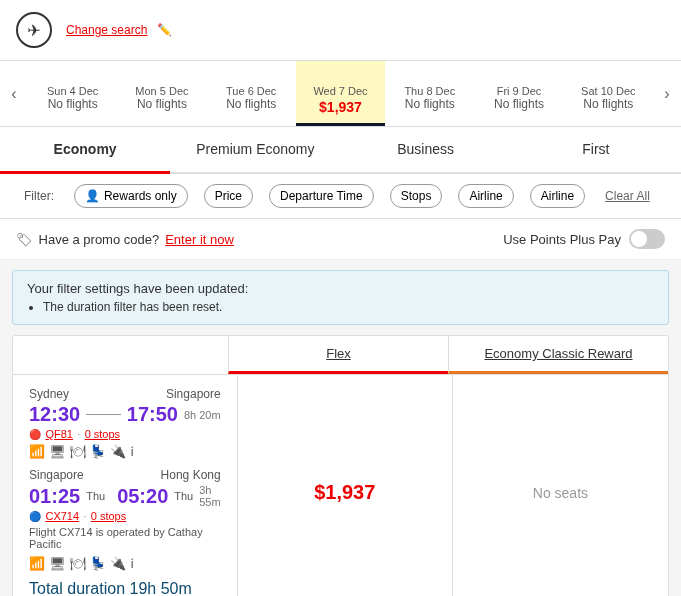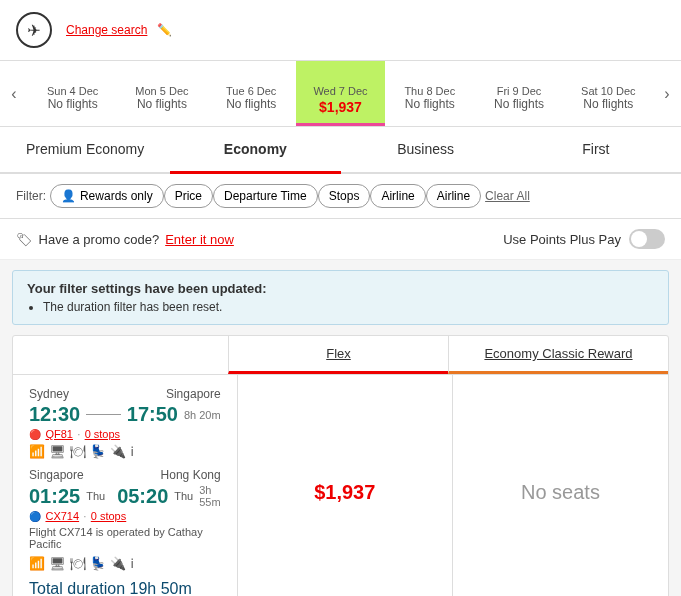--- a/index.html
+++ b/index.html
@@ -10,83 +10,83 @@
     .logo-circle { width: 36px; height: 36px; border-radius: 50%; border: 2px solid #333; display: flex; align-items: center; justify-content: center; font-size: 16px; }
     .header-title { font-size: 18px; font-weight: bold; color: #222; }
     .change-search { font-size: 12px; color: #e00; text-decoration: underline; cursor: pointer; margin-left: 4px; }
     .pencil-icon { color: #e00; font-size: 12px; }
 
     
     .date-nav { background: white; display: flex; align-items: center; border-bottom: 1px solid #ddd; }
     .nav-arrow { width: 28px; display: flex; align-items: center; justify-content: center; cursor: pointer; color: #666; font-size: 16px; padding: 10px 4px; flex-shrink: 0; }
     .date-items { display: flex; flex: 1; }
     .date-item { flex: 1; text-align: center; padding: 8px 4px; cursor: pointer; border-bottom: 3px solid transparent; }
-    .date-item.active { border-bottom: 3px solid #ec4899; background: #bef264; }
+    .date-item.active { border-bottom: 3px solid #0f172a; background: #fef9c3; }
     .date-item .date-label { font-size: 11px; color: #555; margin-top: 16px; }
     .date-item .date-price { font-size: 12px; color: #555; margin-top: 2px; }
     .date-item.active .date-price { color: #e00; font-weight: bold; font-size: 14px; }
     .date-item .no-flights { color: #555; font-size: 12px; }
 
     
     .tabs { background: white; display: flex; border-bottom: 2px solid #ddd; }
     .tab { flex: 1; text-align: center; padding: 14px 8px; cursor: pointer; font-size: 14px; color: #333; border-bottom: 3px solid transparent; margin-bottom: -2px; }
     .tab.active { border-bottom: 3px solid #e00; color: #333; font-weight: bold; }
 
     
-    .filters { background: white; padding: 10px 16px; display: flex; align-items: center; gap: 0; border-bottom: 1px solid #ddd; flex-wrap: wrap; }
+    .filters { background: white; padding: 10px 24px; display: flex; align-items: center; gap: 16px; border-bottom: 1px solid #ddd; flex-wrap: wrap; }
     .filter-label { font-size: 12px; color: #555; margin-right: 4px; }
     .filter-btn { border: 1px solid #999; border-radius: 20px; padding: 4px 10px; font-size: 12px; cursor: pointer; background: white; display: flex; align-items: center; gap: 4px; }
     .filter-btn.rewards { background: white; }
     .clear-all { font-size: 12px; color: #666; text-decoration: underline; cursor: pointer; margin-left: 4px; }
 
     
     .promo-bar { background: white; padding: 10px 16px; display: flex; align-items: center; justify-content: space-between; border-bottom: 1px solid #eee; }
     .promo-left { display: flex; align-items: center; gap: 6px; font-size: 13px; }
     .tag-icon { color: #555; }
     .promo-link { color: #e00; text-decoration: underline; cursor: pointer; }
     .promo-right { display: flex; align-items: center; gap: 8px; font-size: 13px; color: #333; }
     .toggle { width: 36px; height: 20px; background: #ccc; border-radius: 10px; position: relative; cursor: pointer; }
     .toggle-knob { width: 16px; height: 16px; background: white; border-radius: 50%; position: absolute; top: 2px; left: 2px; }
 
     
     .info-banner { background: #e8f4f8; border: 1px solid #b8d8e8; margin: 10px 12px; padding: 10px 14px; border-radius: 3px; font-size: 13px; }
-    .info-banner strong { font-weight: bold; }
+    .info-banner strong { font-weight: normal; }
     .info-banner ul { margin-top: 4px; padding-left: 16px; }
     .info-banner li { font-size: 12px; color: #333; }
 
     
     .results { background: white; margin: 0 12px 12px; border: 1px solid #ddd; border-radius: 3px; }
     .results-header { display: flex; border-bottom: 1px solid #ddd; }
     .col-flight { flex: 1; padding: 10px 16px; font-size: 13px; }
     .col-flex { width: 220px; text-align: center; padding: 10px; border-left: 1px solid #ddd; border-bottom: 3px solid #e00; }
     .col-flex a { color: #333; text-decoration: underline; cursor: pointer; font-size: 13px; }
     .col-reward { width: 220px; text-align: center; padding: 10px; border-left: 1px solid #ddd; border-bottom: 3px solid #e87722; }
     .col-reward a { color: #333; text-decoration: underline; cursor: pointer; font-size: 13px; }
 
     
     .flight-row { display: flex; padding: 0; }
     .flight-info { flex: 1; padding: 12px 16px; border-right: 1px solid #ddd; }
     .flight-segment { margin-bottom: 8px; }
     .segment-cities { display: flex; justify-content: space-between; font-size: 12px; color: #555; }
     .segment-times { display: flex; align-items: center; gap: 6px; margin: 2px 0; }
-    .time { font-size: 20px; font-weight: bold; color: #0f766e; }
+    .time { font-size: 20px; font-weight: bold; color: #6d28d9; }
     .time-line { flex: 1; height: 1px; background: #999; position: relative; }
     .duration { font-size: 11px; color: #777; }
     .flight-num { font-size: 11px; color: #e00; text-decoration: underline; cursor: pointer; }
     .stops-info { font-size: 11px; color: #e00; text-decoration: underline; cursor: pointer; }
     .flight-row-meta { display: flex; align-items: center; gap: 4px; margin-top: 2px; }
     .amenity-icon { font-size: 13px; color: #555; }
     .operated-by { font-size: 11px; color: #555; margin: 4px 0; }
     .total-duration { font-size: 16px; color: #0c4a6e; margin-top: 8px; }
 
     .price-col { width: 220px; display: flex; align-items: center; justify-content: center; border-right: 1px solid #ddd; }
     .price-btn { color: #e00; font-size: 20px; font-weight: bold; cursor: pointer; text-align: center; }
 
     .no-seats-col { width: 220px; display: flex; align-items: center; justify-content: center; }
-    .no-seats { color: #999; font-size: 20px; }
+    .no-seats { color: #999; font-size: 14px; }
 
     .qf-logo { color: #e00; font-size: 10px; font-weight: bold; }
     .cx-logo { color: #006; font-size: 10px; font-weight: bold; }
 
     .day-label { font-size: 11px; color: #555; }
   </style>
 </head>
 <body>
 
 <div class="header">
@@ -126,22 +126,22 @@
   </div>
       <div class="date-item">
     <div class="date-label">Sat 10 Dec</div>
     <div class="no-flights">No flights</div>
   </div>
     </div>
   <div class="nav-arrow">›</div>
 </div>
 
 <div class="tabs">
-<div class="tab">Premium Economy</div>
-    <div class="tab active">Economy</div>
+<div class="tab active">Economy</div>
+    <div class="tab">Premium Economy</div>
     <div class="tab">Business</div>
     <div class="tab">First</div>
   </div>
 
 <div class="filters">
   <span class="filter-label">Filter:</span>
 <button class="filter-btn rewards"><span>👤</span> Rewards only</button>
     <button class="filter-btn">Price</button>
     <button class="filter-btn">Departure Time</button>
     <button class="filter-btn">Stops</button>

